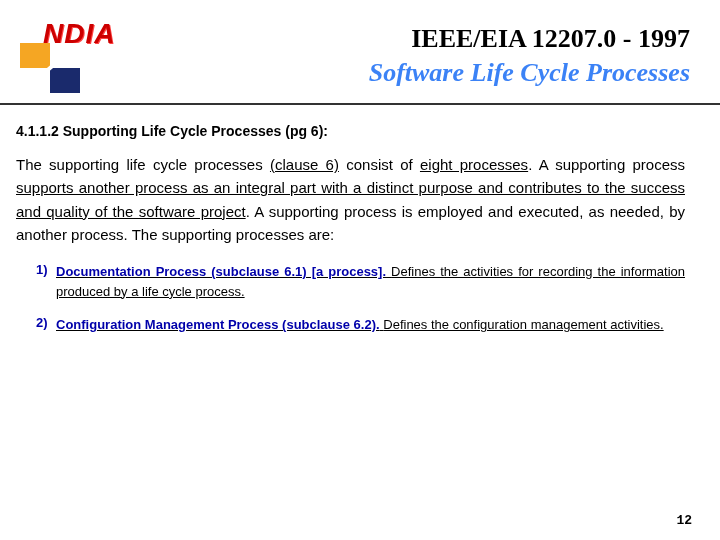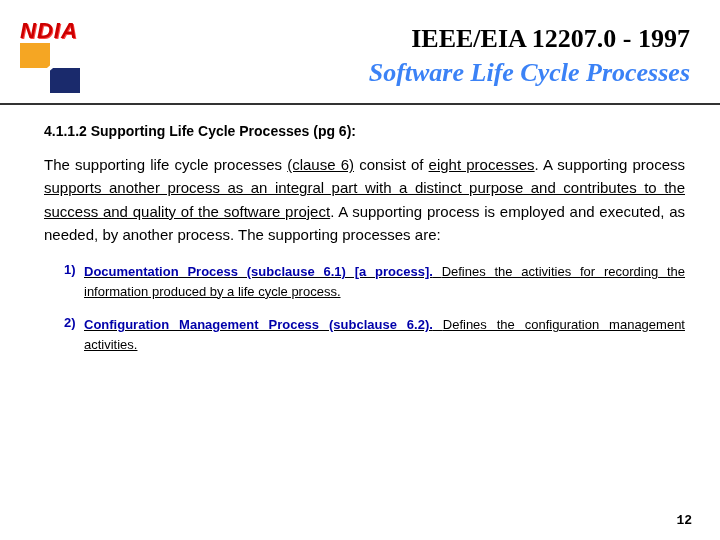--- a/index.html
+++ b/index.html
@@ -51,22 +51,22 @@
     .sq-white-2 {
       background: #fff;
     }
     .sq-navy {
       background: #1a2a6c;
     }
 
     .ndia-text {
       position: absolute;
       top: 0;
-      left: 0;
-      font-size: 22px;
+      left: 23px;
+      font-size: 28px;
       font-weight: 900;
       font-style: italic;
       color: #cc0000;
       letter-spacing: 1px;
       font-family: Arial Black, sans-serif;
       text-shadow: 1px 1px 0 #ff4444;
     }
 
     .title-area {
       flex: 1;
@@ -86,21 +86,21 @@
       font-size: 26px;
       font-weight: bold;
       font-style: italic;
       color: #3b82f6;
       font-family: 'Times New Roman', serif;
       line-height: 1.3;
     }
 
     
     .content {
-      padding: 18px 35px 10px 44px;
+      padding: 18px 35px 10px 16px;
     }
 
     .section-heading {
       font-size: 14px;
       font-weight: bold;
       color: #000;
       margin-bottom: 14px;
       font-family: Arial, sans-serif;
     }
 

